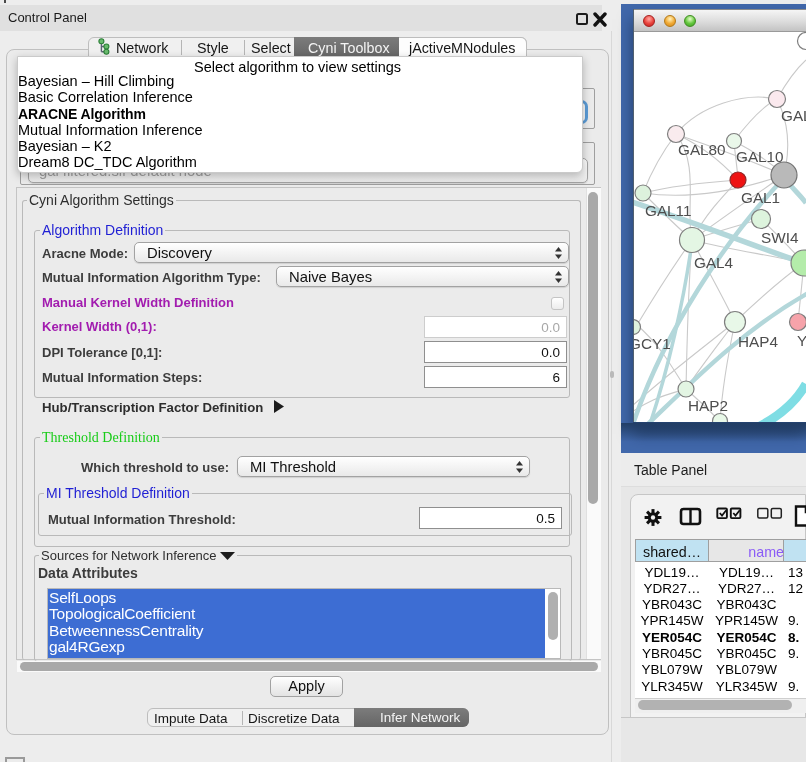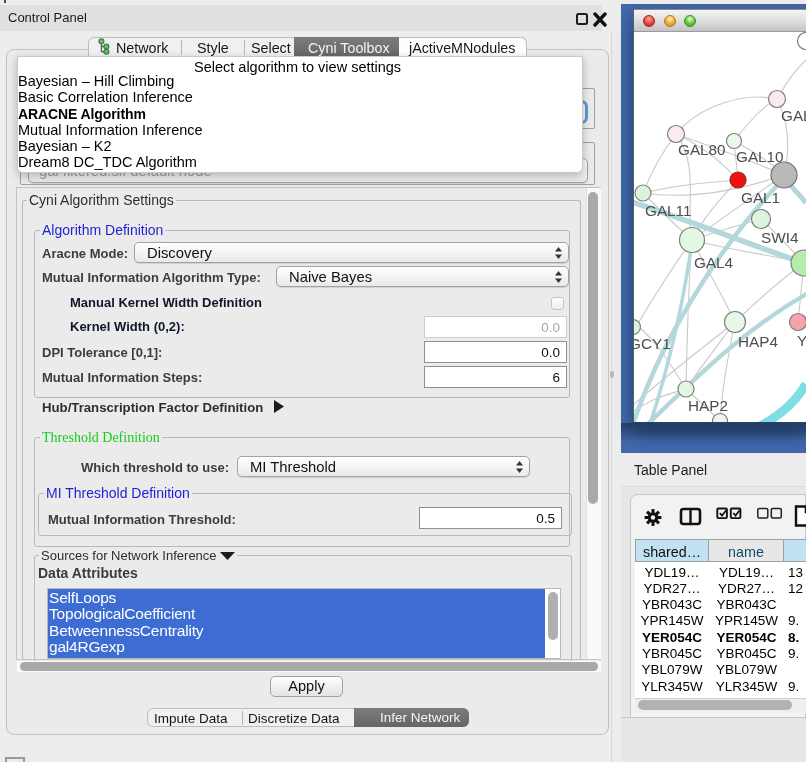--- a/index.html
+++ b/index.html
@@ -1,20 +1,20 @@
 <!DOCTYPE html>
 <html><head>
 <meta charset="utf-8">
 <style>
   html,body{margin:0;padding:0;}
   body{width:806px;height:762px;position:relative;overflow:hidden;
        background:#ededed;font-family:"Liberation Sans",sans-serif;}
   .abs{position:absolute;}
   .lbl{position:absolute;font-weight:bold;color:#3c3c3c;font-size:13px;white-space:nowrap;}
-  .dis{color:#0f172a;margin-left:28px;}
+  .dis{color:#a21caf;}
   .combo{position:absolute;border:1px solid #a2a2a2;border-radius:5px;
          background:linear-gradient(#ffffff,#f5f5f5 45%,#e9e9e9);
          box-shadow:0 1px 1px rgba(0,0,0,0.12);}
   .combo .ct{position:absolute;left:12px;top:50%;transform:translateY(-50%);
              font-size:14.8px;color:#111;white-space:nowrap;}
   .combo svg{position:absolute;right:5px;top:50%;transform:translateY(-50%);}
   .tf{position:absolute;background:#fff;font-size:13.5px;color:#111;
       text-align:right;line-height:21px;padding-right:6px;box-sizing:border-box;}
   .grp{position:absolute;border:1px solid #b9b9b9;border-radius:3px;}
   .gtitle{position:absolute;top:-8px;background:#ebebeb;padding:0 2px;
@@ -166,21 +166,21 @@
 
 <div class="abs" style="left:635px;top:539px;width:171px;height:160px;background:#fff;overflow:hidden;">
 
   <div class="abs" style="left:0;top:0;width:74px;height:23px;background:#c0e2f2;
        border:1px solid #9f9f9f;box-sizing:border-box;"></div>
   <div class="abs" style="left:73px;top:0;width:76px;height:23px;background:#e7e7e7;
        border:1px solid #9f9f9f;box-sizing:border-box;"></div>
   <div class="abs" style="left:148px;top:0;width:30px;height:23px;background:#c0e2f2;
        border:1px solid #9f9f9f;box-sizing:border-box;"></div>
   <div class="abs" style="left:0;top:5px;width:74px;text-align:center;font-size:14.3px;color:#111;">shared…</div>
-  <div class="abs" style="left:73px;top:5px;width:76px;text-align:center;font-size:14.3px;color:#0c4a6e;">name</div>
+  <div class="abs" style="left:73px;top:5px;width:76px;text-align:right;font-size:14.3px;color:#8b5cf6;">name</div>
 
   <div class="abs" style="left:0;top:25.5px;width:171px;font-size:13.5px;color:#000;line-height:16.3px;">
     <div style="display:flex;">
         <span style="width:74px;text-align:center;">YDL19…</span>
         <span style="width:75px;text-align:center;">YDL19…</span>
         <span style="padding-left:4px;">13</span>
       </div>
     <div style="display:flex;">
         <span style="width:74px;text-align:center;">YDR27…</span>
         <span style="width:75px;text-align:center;">YDR27…</span>
@@ -297,21 +297,21 @@
 <div class="combo" style="left:276px;top:266px;width:291px;height:19px;">
   <span class="ct">Naive Bayes</span>
   <svg width="9" height="12" viewBox="0 0 9 12">
       <path d="M 4.5,0 L 8,4.5 H 1 Z" fill="#333"></path>
       <path d="M 4.5,12 L 8,7.5 H 1 Z" fill="#333"></path>
     </svg>
 </div>
 <div class="lbl dis" style="left:42px;top:295px;">Manual Kernel Width Definition</div>
 <div class="abs" style="left:551px;top:297px;width:13px;height:13px;border:1px solid #c4c4c4;
      border-radius:3px;background:linear-gradient(#ffffff,#ececec);box-sizing:border-box;"></div>
-<div class="lbl dis" style="left:42px;top:319px;">Kernel Width (0,2):</div>
+<div class="lbl dis" style="left:42px;top:319px;">Kernel Width (0,1):</div>
 <div class="tf" style="left:424px;top:316px;width:143px;height:22px;border:1px solid #cdcdcd;color:#a8a8a8;">0.0</div>
 <div class="lbl" style="left:42px;top:345px;">DPI Tolerance [0,1]:</div>
 <div class="tf" style="left:424px;top:341px;width:143px;height:22px;border:1px solid #8f8f8f;">0.0</div>
 <div class="lbl" style="left:42px;top:370px;">Mutual Information Steps:</div>
 <div class="tf" style="left:424px;top:366px;width:143px;height:22px;border:1px solid #8f8f8f;">6</div>
 
 <div class="abs" style="left:42px;top:400px;font-size:13.2px;font-weight:bold;color:#2e2e2e;">Hub/Transcription Factor Definition</div>
 <svg class="abs" style="left:273px;top:400px;" width="12" height="13" viewBox="0 0 12 13">
     <path d="M 1,0 L 11,6.5 L 1,13 Z" fill="#1c1c1c"></path>
   </svg>

